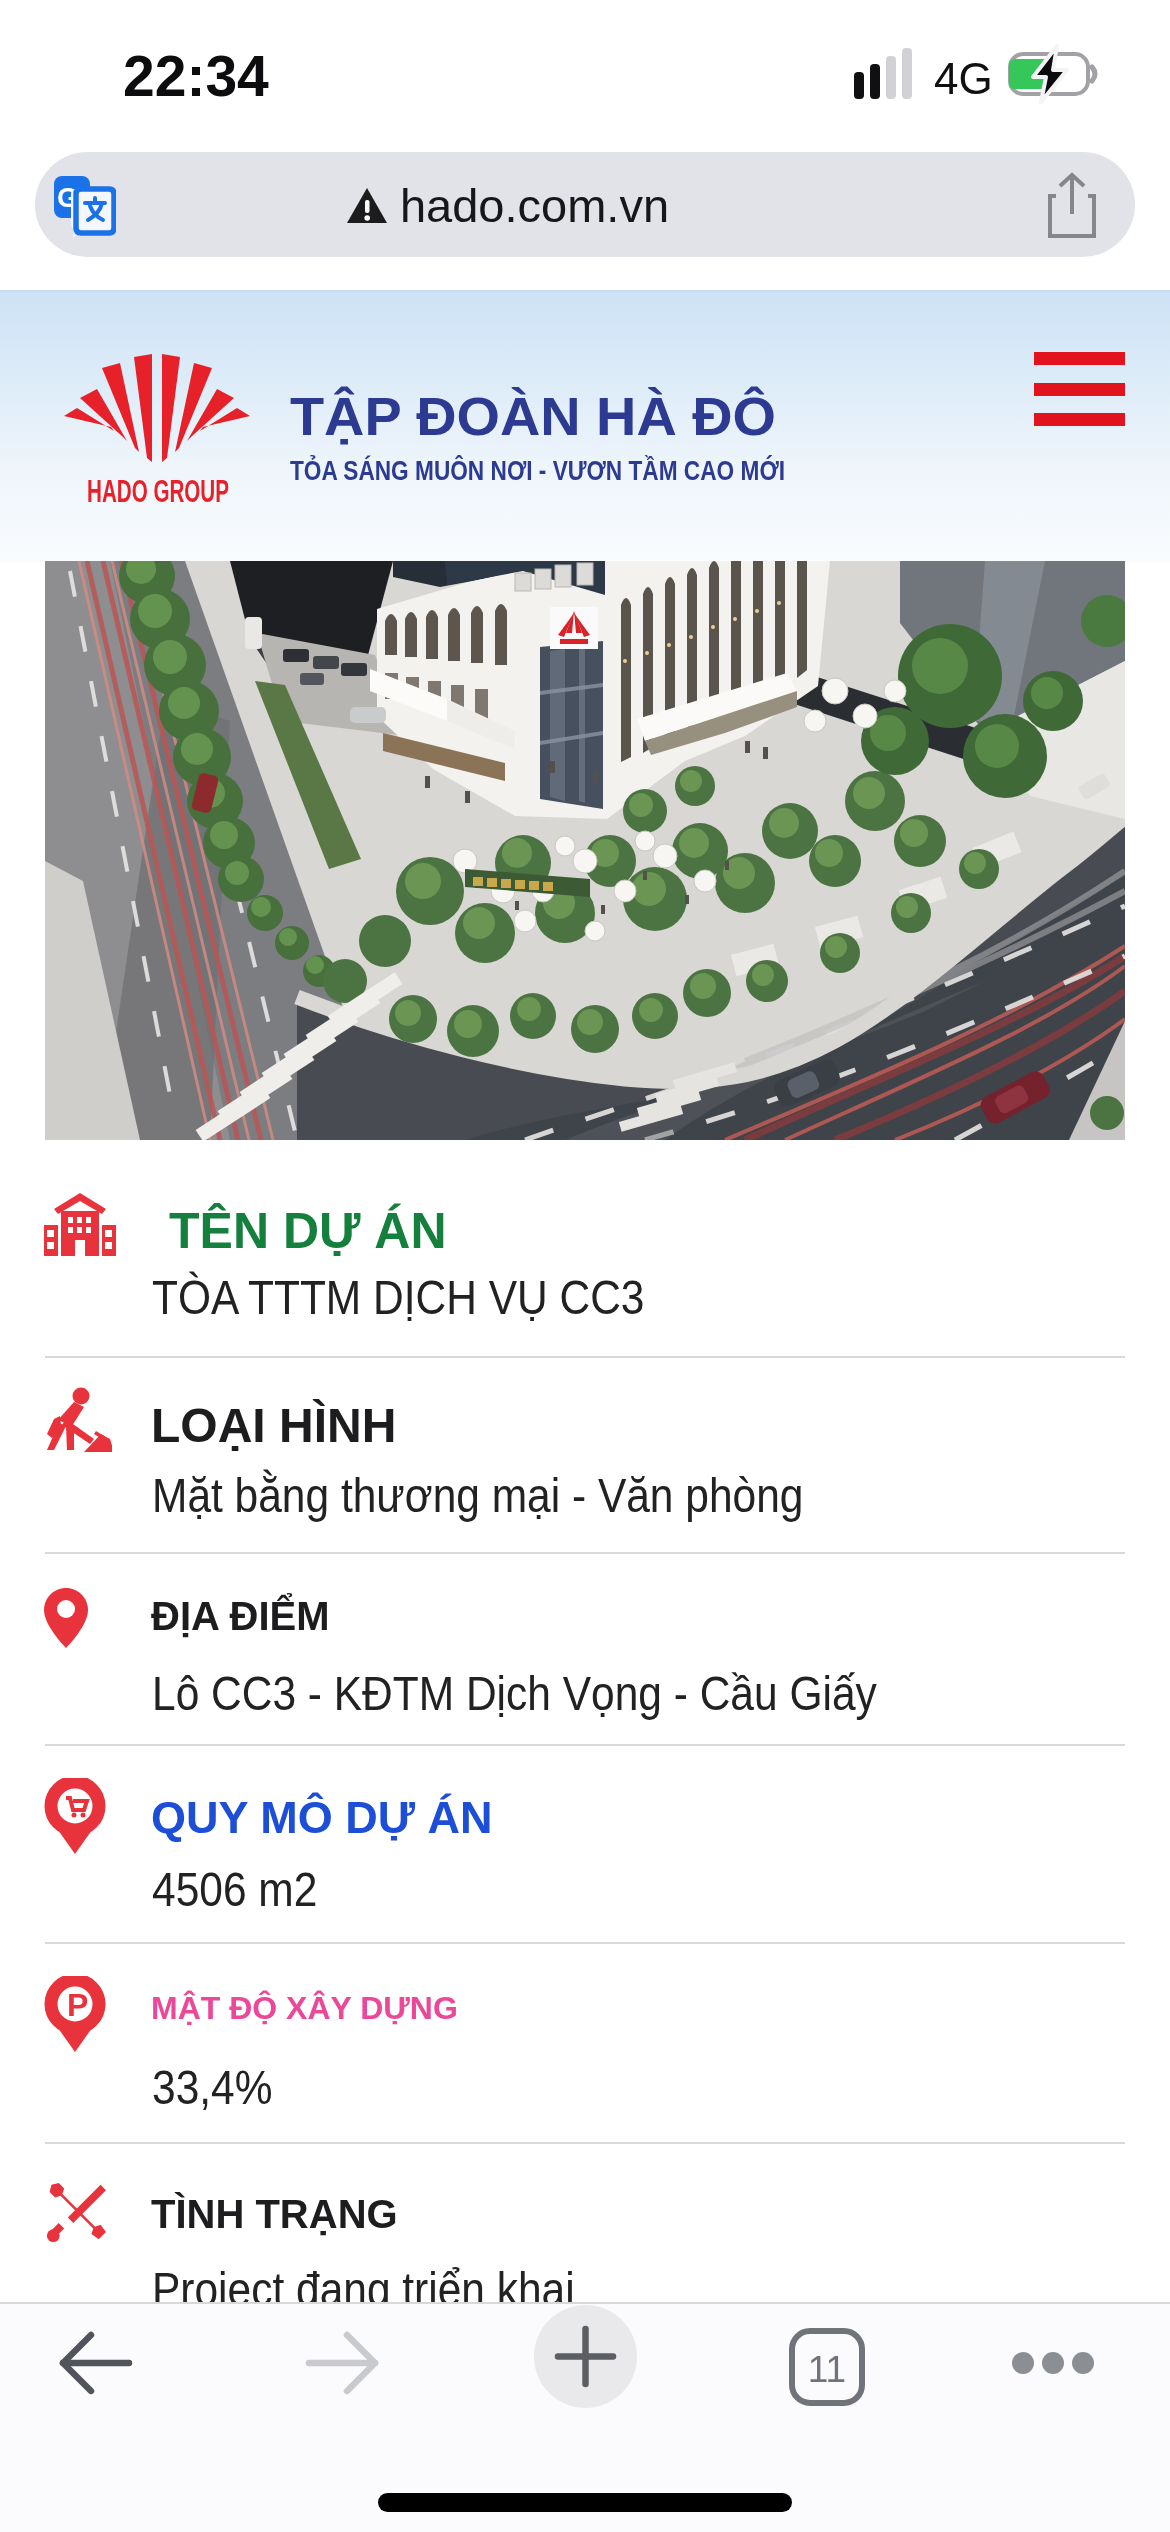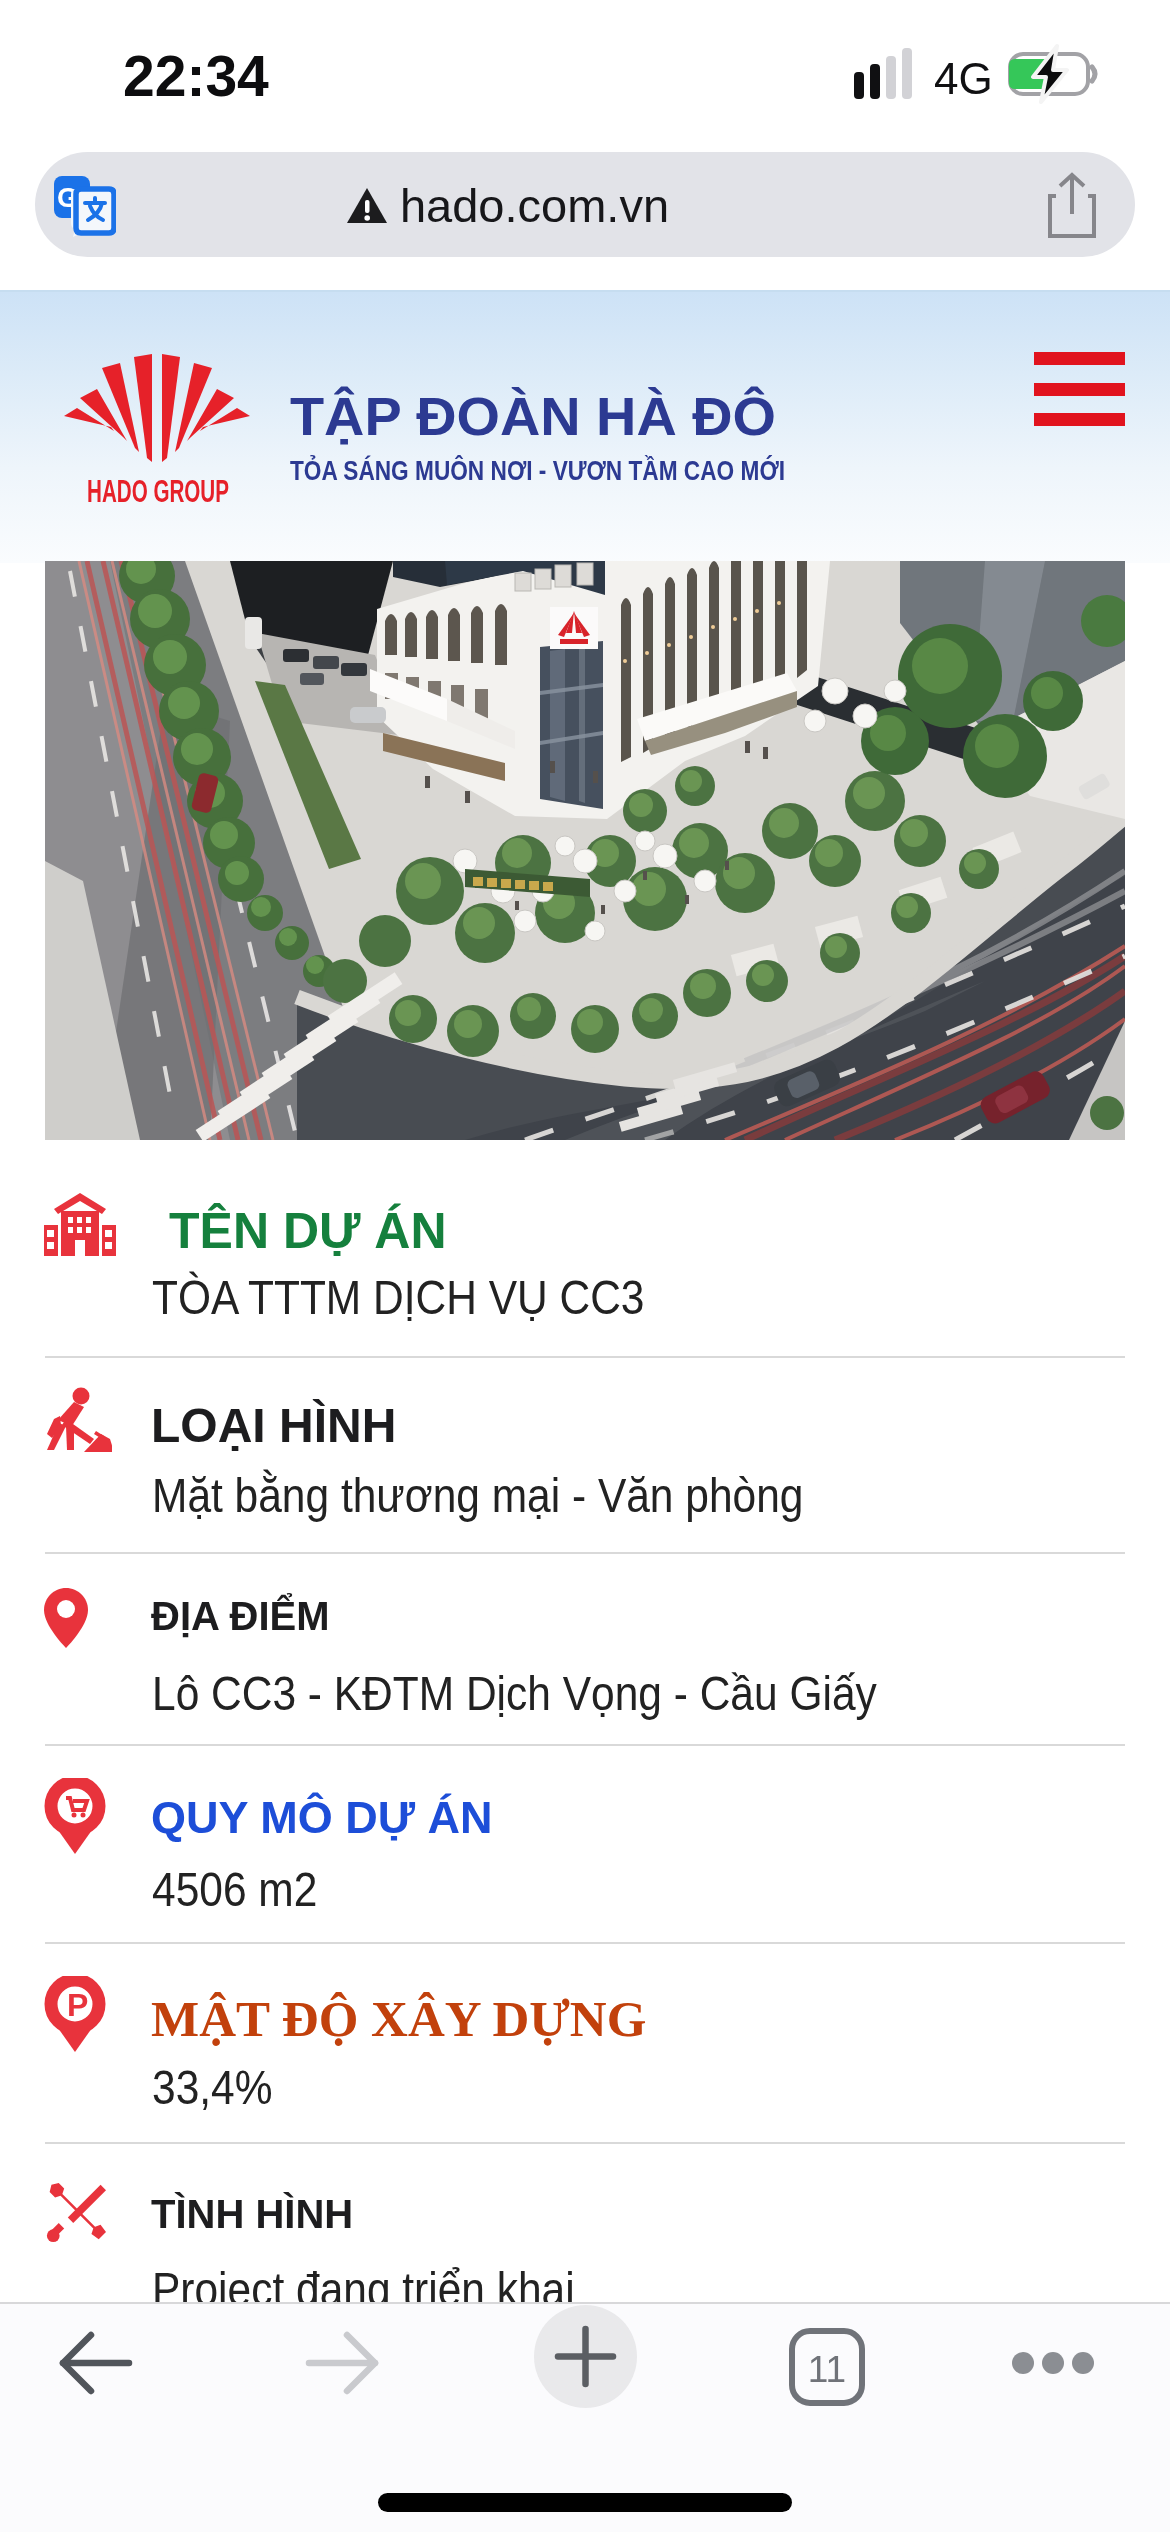--- a/index.html
+++ b/index.html
@@ -494,36 +494,36 @@
 <div class="abs val" style="left:152px;top:1862px;font-size:48px;color:#222;">4506 m2</div>
 
 <div class="abs" style="left:45px;top:1942px;width:1080px;height:2px;background:#d9d9d9;"></div>
 
 <svg class="abs" style="left:44px;top:1976px;" width="62" height="84" viewBox="0 0 62 84">
   <circle cx="31" cy="28" r="24" fill="none" stroke="#e8333c" stroke-width="13"></circle>
   <path d="M14 52 L31 76 L48 52 Z" fill="#e8333c"></path>
   <text x="23" y="40" font-size="32" font-weight="700" fill="#e8333c">P</text>
 </svg>
 
-<div class="abs" style="left:151px;top:1990px;font-size:51px;font-weight:700;color:#c2410c;font-family:Liberation Serif, serif;">MẬT ĐỘ XÂY DỰNG</div>
+<div class="abs" style="left:151px;top:1990px;font-size:32px;font-weight:700;color:#ec4899;">MẬT ĐỘ XÂY DỰNG</div>
 
 <div class="abs val" style="left:152px;top:2060px;font-size:48px;color:#222;">33,4%</div>
 
 <div class="abs" style="left:45px;top:2142px;width:1080px;height:2px;background:#d9d9d9;"></div>
 
 <svg class="abs" style="left:44px;top:2183px;" width="64" height="60" viewBox="0 0 66 66">
   <g fill="#e8333c">
     <path d="M6 2 L14 0 L20 6 L18 12 L54 48 L60 46 L66 54 L58 62 L50 56 L52 50 L16 14 L10 16 L4 10 Z"></path>
     <path d="M60 2 L66 8 L30 44 L24 38 Z"></path>
     <path d="M2 56 L8 62 L20 50 L14 44 Z"></path>
     <circle cx="8" cy="58" r="7"></circle>
   </g>
 </svg>
 
-<div class="abs" style="left:151px;top:2192px;font-size:40px;font-weight:700;color:#1d1d1f;">TÌNH HÌNH</div>
+<div class="abs" style="left:151px;top:2192px;font-size:40px;font-weight:700;color:#1d1d1f;">TÌNH TRẠNG</div>
 
 <div class="abs val" style="left:152px;top:2262px;font-size:48px;color:#222;">Project đang triển khai</div>
 
 <div class="abs" style="left:0;top:2302px;width:1170px;height:230px;background:#fbfbfd;border-top:2px solid #d8d8da;"></div>
 
 <svg class="abs" style="left:57px;top:2330px;" width="76" height="66" viewBox="0 0 76 66">
   <g fill="none" stroke="#51555b" stroke-width="6.5" stroke-linecap="round" stroke-linejoin="round">
     <path d="M72 33 H6"></path>
       <path d="M34 5 L6 33 L34 61"></path>
   </g>

